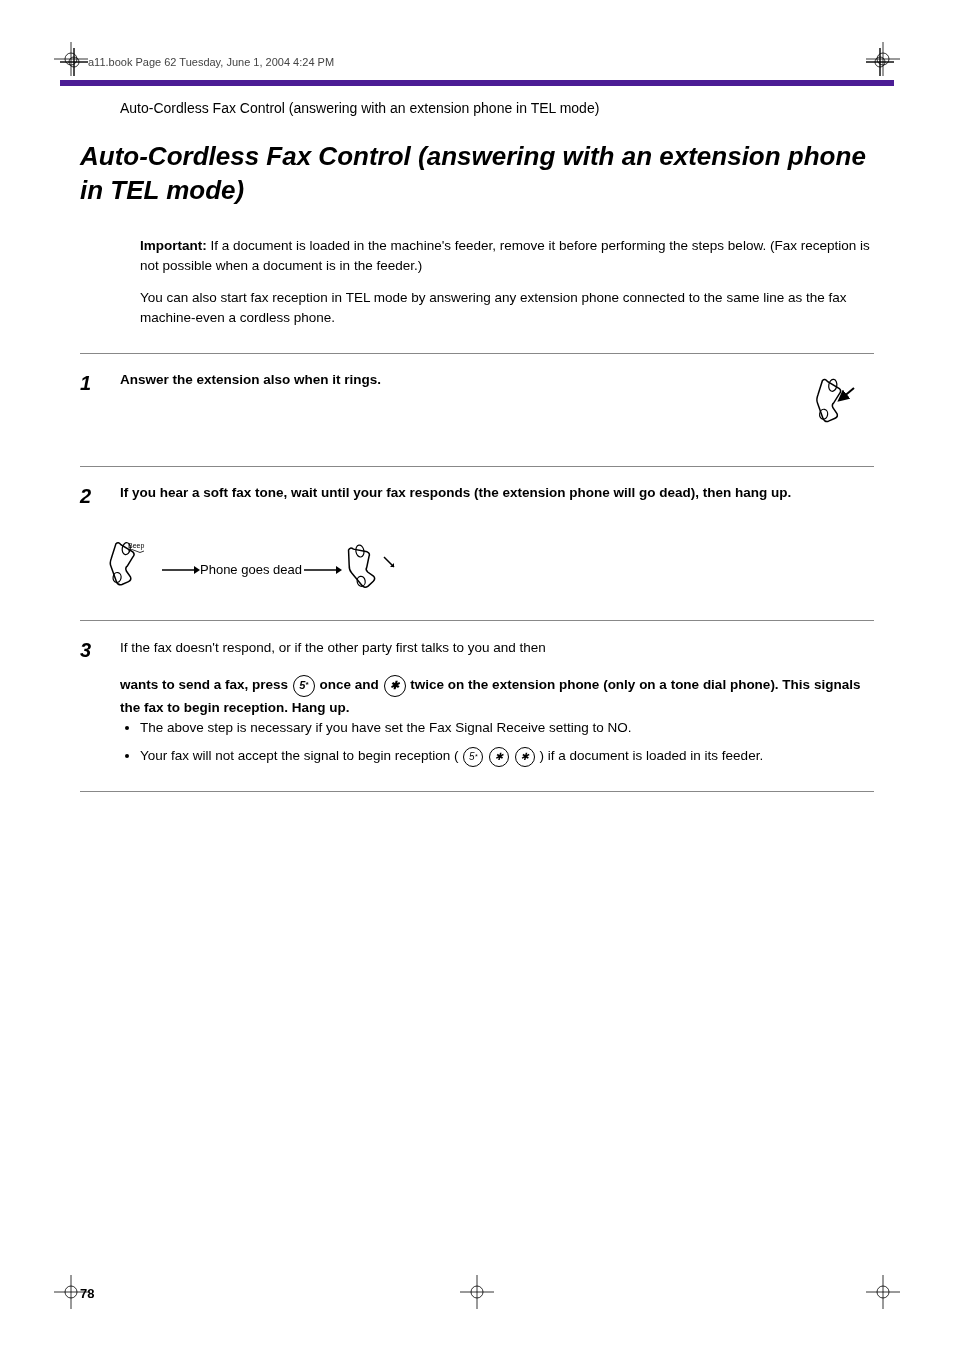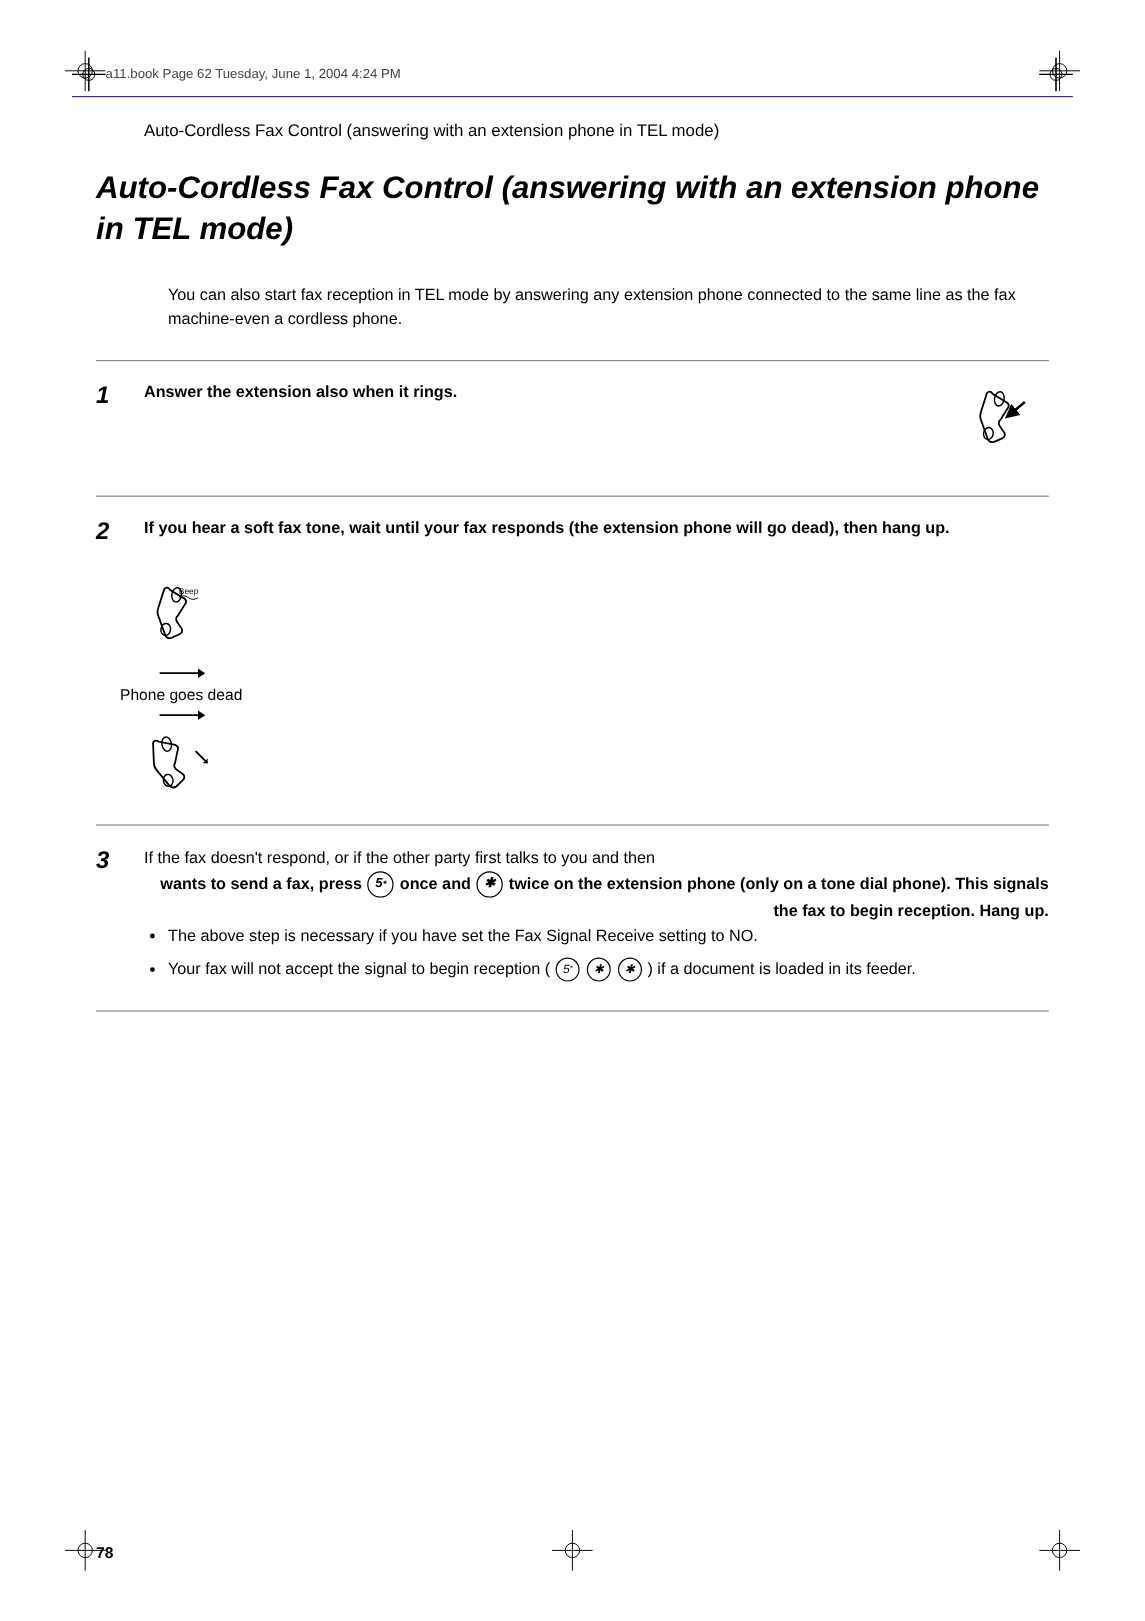--- a/index.html
+++ b/index.html
@@ -23,21 +23,21 @@
     }
 
     
     .header-bar {
       position: absolute;
       top: 48px;
       left: 60px;
       right: 60px;
       display: flex;
       align-items: center;
-      border-bottom: 1px solid #4c1d95;
+      border-bottom: 6px solid #4c1d95;
       padding-bottom: 4px;
     }
 
     .header-file-info {
       font-size: 11px;
       color: #444;
       flex: 1;
     }
 
     
@@ -157,21 +157,20 @@
       justify-content: flex-end;
       min-width: 120px;
     }
 
     
     .step2-diagram {
       display: flex;
       align-items: center;
       margin-top: 12px;
       margin-left: 20px;
-      flex-direction: column;
     }
 
     
     .step3-content {
       font-size: 13.5px;
       line-height: 1.6;
     }
 
     .step3-content .bold-line {
       font-weight: bold;
@@ -275,20 +274,23 @@
 
   <div style="position:absolute; top:100px; left:120px; right:80px;">
     <span>Auto-Cordless Fax Control (answering with an extension phone in TEL mode)</span>
   </div>
 
   <div class="main-content">
 
     <div class="page-title">Auto-Cordless Fax Control (answering with an extension phone in TEL mode)</div>
 
     <div class="intro-section">
+      <p>
+        <strong>Important:</strong><span> If a document is loaded in the machine's feeder, remove it before performing the steps below. (Fax reception is not possible when a document is in the feeder.)</span>
+      </p>
       <p>You can also start fax reception in TEL mode by answering any extension phone connected to the same line as the fax machine-even a cordless phone.</p>
     </div>
 
     <div class="steps-container">
 
       <div class="step">
         <div class="step-number">1</div>
         <div class="step-content">
           <div class="step-text">
             <strong>Answer the extension also when it rings.</strong>
@@ -371,21 +373,21 @@
         </div>
       </div>
 
       <div class="step" style="flex-direction: column; align-items: flex-start; min-height: auto;">
         <div style="display:flex; align-items:flex-start; gap:16px; width:100%;">
           <div class="step-number">3</div>
           <div class="step3-content">
 
             <div class="bold-line" style="font-weight:normal; font-size:13.5px;">If the fax doesn't respond, or if the other party first talks to you and then</div>
 
-            <div style="font-size:13.5px; line-height:1.6; font-weight:bold; margin-top:0;text-align:right;">
+            <div style="font-size:13.5px; line-height:1.6; font-weight:bold; margin-top:16px;">
               <span>wants to send a fax, press </span>
               <span class="key-btn">5<sub style="font-size:8px;">*</sub></span>
               <span> once and </span>
               <span class="key-btn">✱</span>
               <span> twice on the extension phone (only on a tone dial phone). This signals the fax to begin reception. Hang up.</span>
             </div>
 
             <ul class="bullet-list">
               <li>The above step is necessary if you have set the Fax Signal Receive setting to NO.</li>
               <li>

